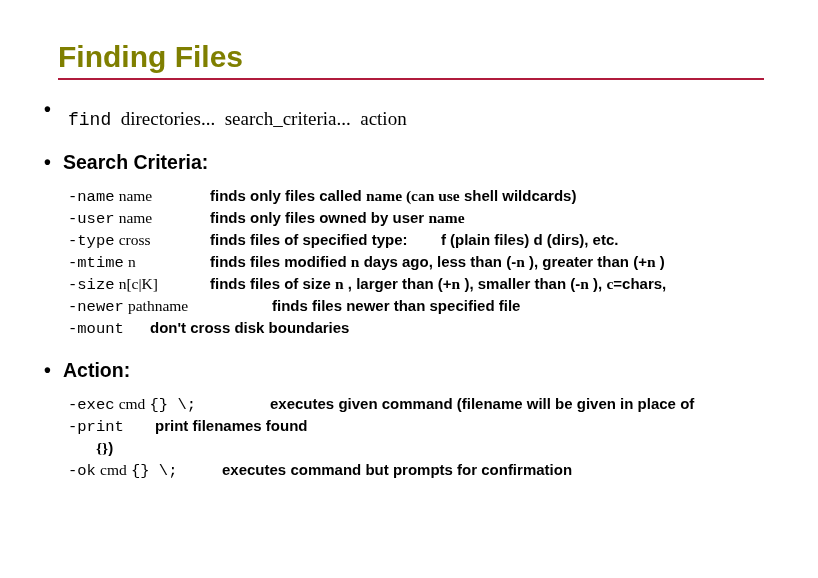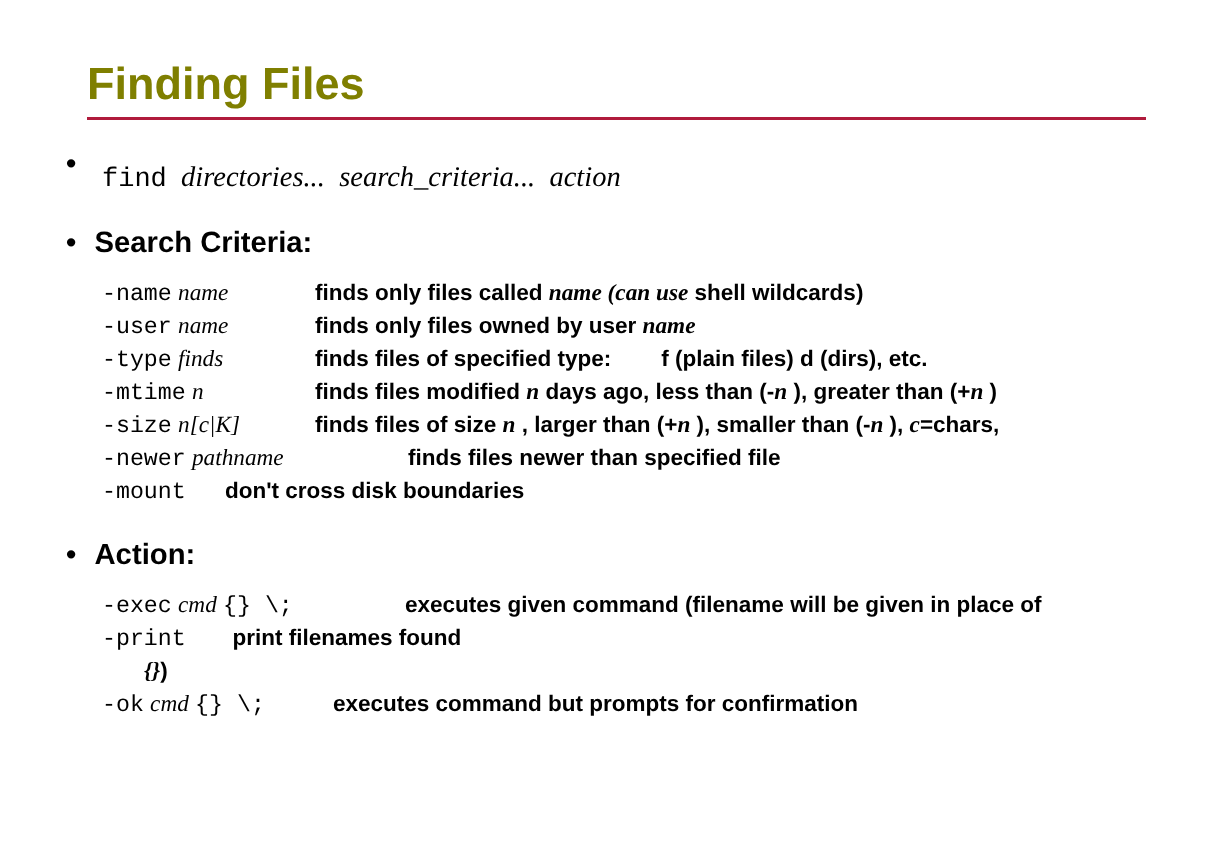--- a/index.html
+++ b/index.html
@@ -71,21 +71,20 @@
     padding-left: 68px;
     line-height: 30px;
     white-space: nowrap;
   }
   .mono {
     font-family: "Liberation Mono", "DejaVu Sans Mono", monospace;
     font-weight: normal;
   }
   .ser-it {
     font-family: "Liberation Serif", "DejaVu Serif", serif;
-    font-style: italic;
     font-weight: normal;
     margin-top: 28px;
   }
   .syntax-line .mono { font-size: 18px; }
   .syntax-line .ser-it { font-size: 19px; }
 
   
   .opt-row {
     position: relative;
     height: 22px;
@@ -159,21 +158,21 @@
       <span class="opt-key"><span class="mono">-name</span> <span class="ser-it">name</span></span>
       <span class="opt-desc" style="left:210px"><span>finds only files called </span><span class="ser-it">name (can use</span><span> shell wildcards)</span></span>
     </div>
 
     <div class="opt-row">
       <span class="opt-key"><span class="mono">-user</span> <span class="ser-it">name</span></span>
       <span class="opt-desc" style="left:210px"><span>finds only files owned by user </span><span class="ser-it">name</span><span></span></span>
     </div>
 
     <div class="opt-row">
-      <span class="opt-key"><span class="mono">-type</span> <span class="ser-it">finds</span></span>
+      <span class="opt-key"><span class="mono">-type</span> <span class="ser-it">cross</span></span>
       <span class="opt-desc" style="left:210px; white-space:pre"><span>finds files of specified type:</span><span class="ser-it"></span><span>        f (plain files) d (dirs), etc.</span></span>
     </div>
 
     <div class="opt-row">
       <span class="opt-key"><span class="mono">-mtime</span> <span class="ser-it">n</span></span>
       <span class="opt-desc" style="left:210px">finds files modified <span class="ser-it">n</span> days ago, less than (-<span class="ser-it">n</span> ), greater than (+<span class="ser-it">n</span> )</span>
     </div>
 
     <div class="opt-row">
       <span class="opt-key"><span class="mono">-size</span> <span class="ser-it">n[c|K]</span></span>

